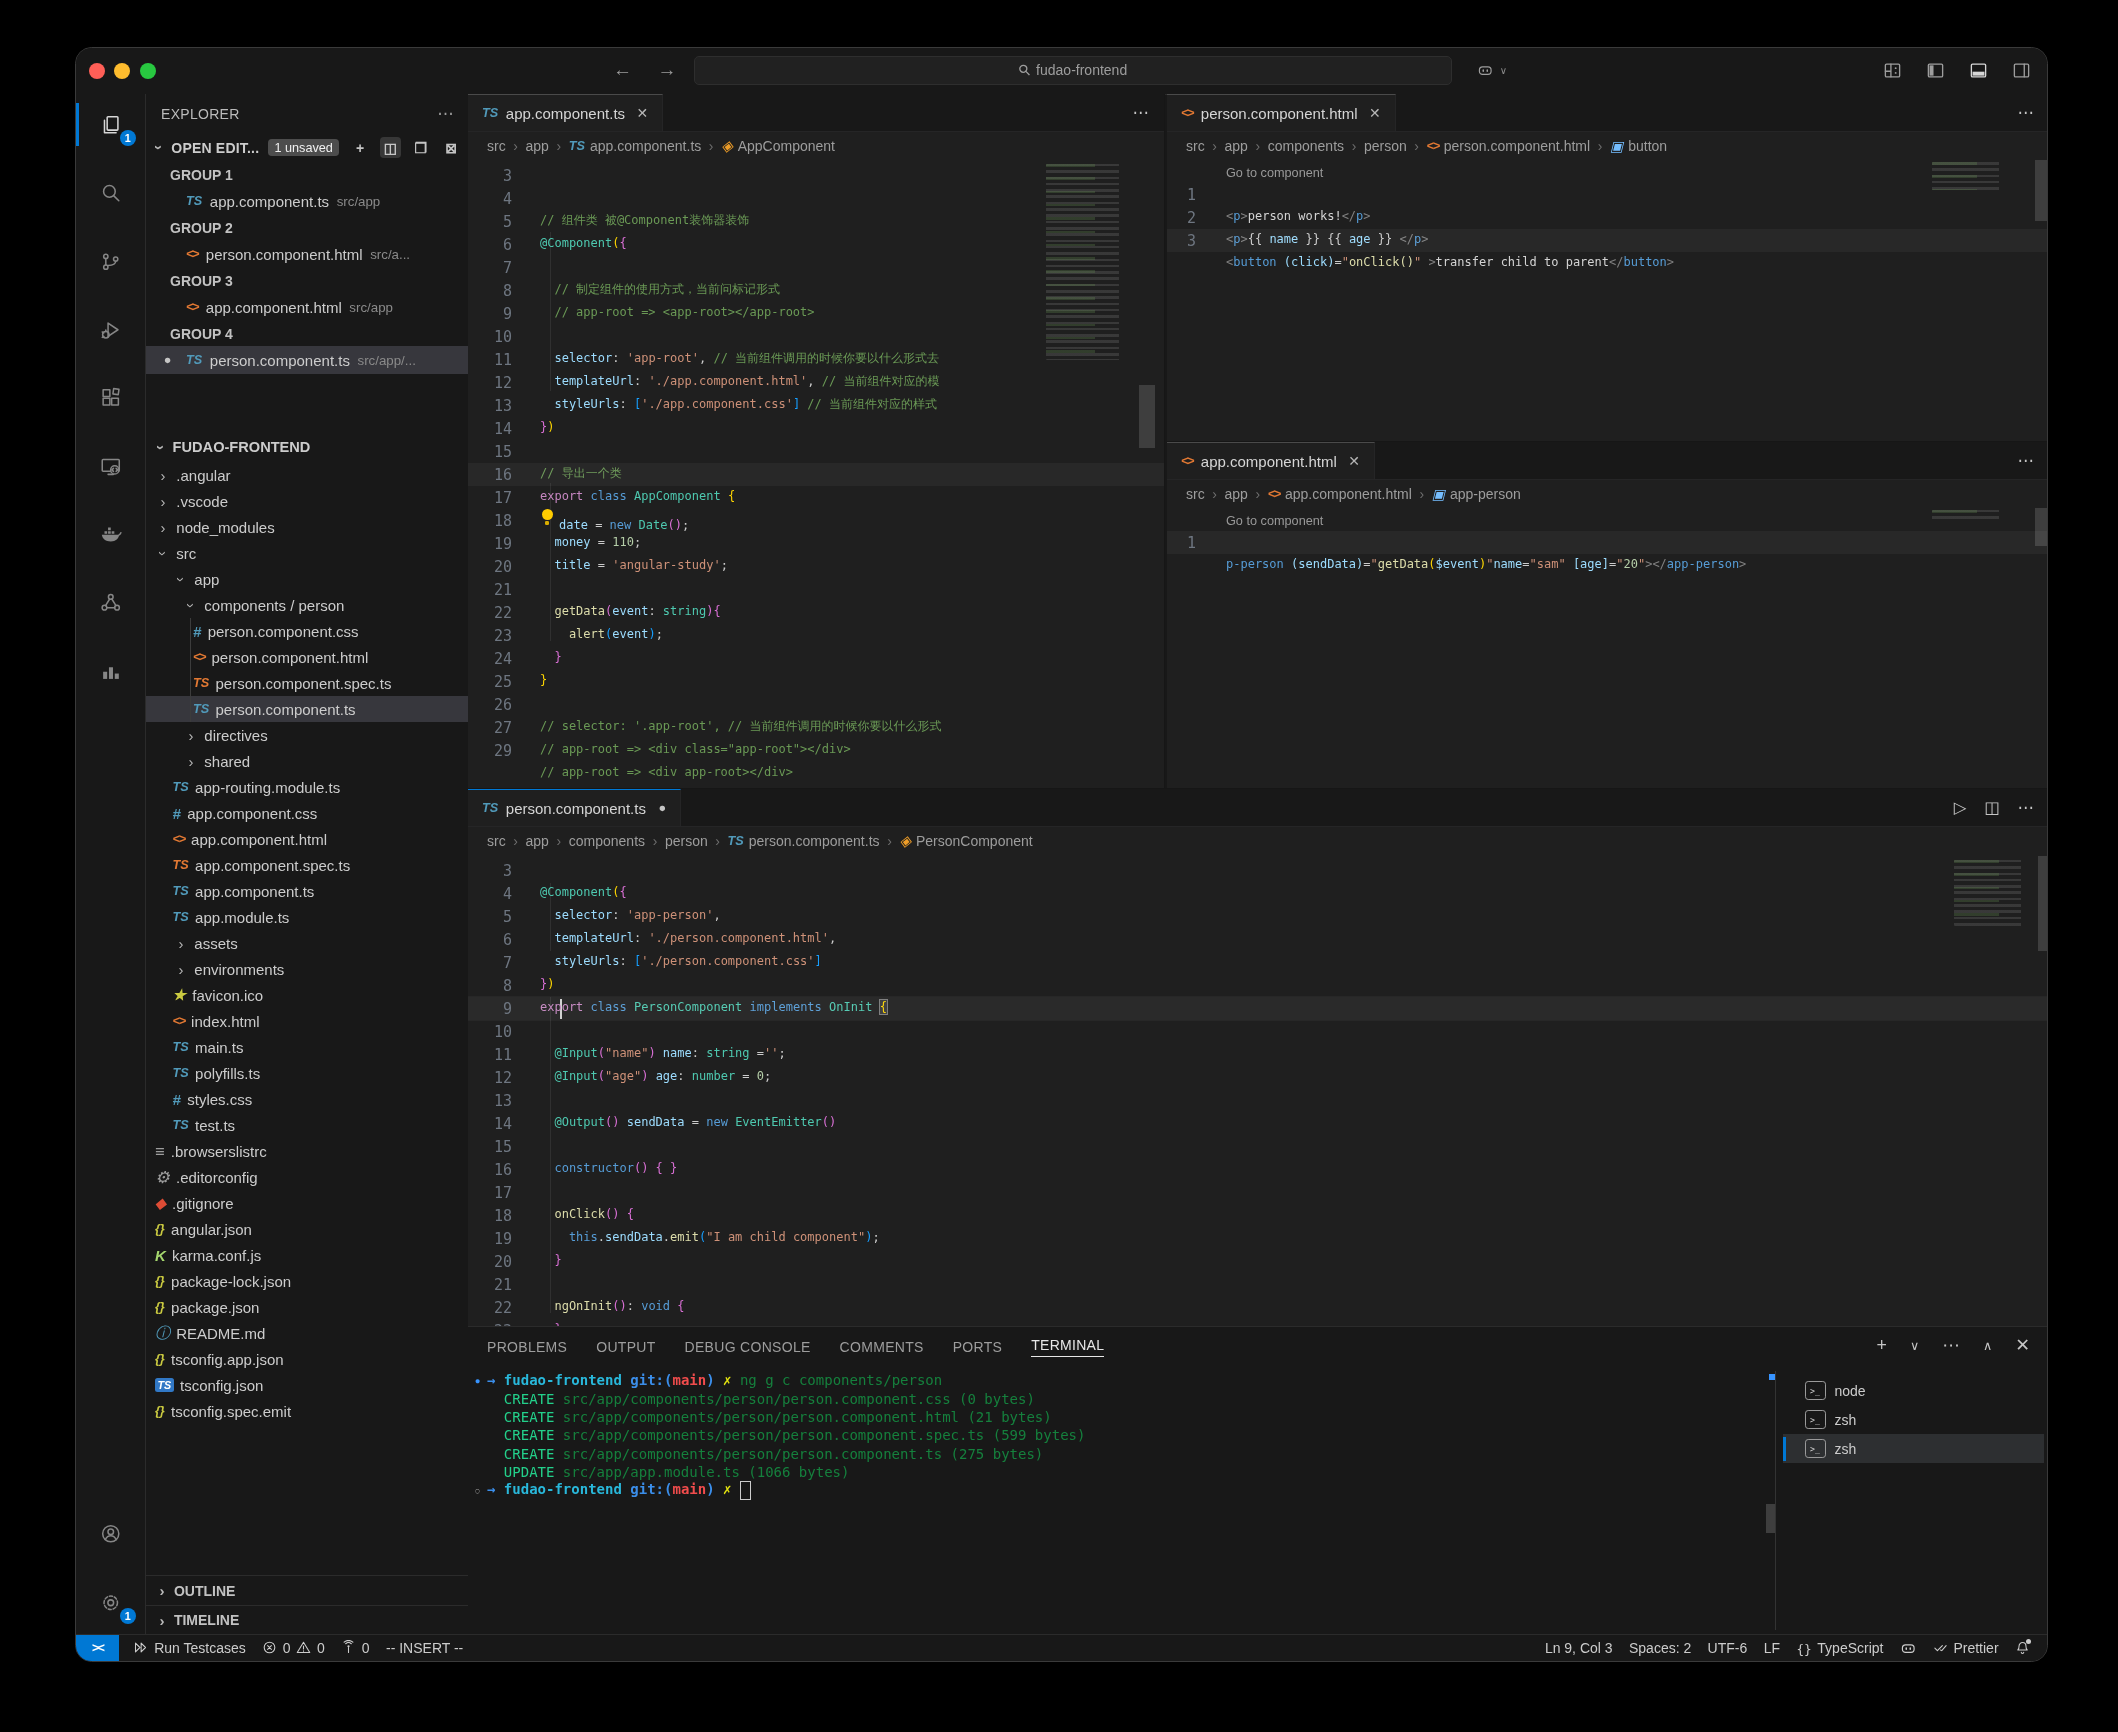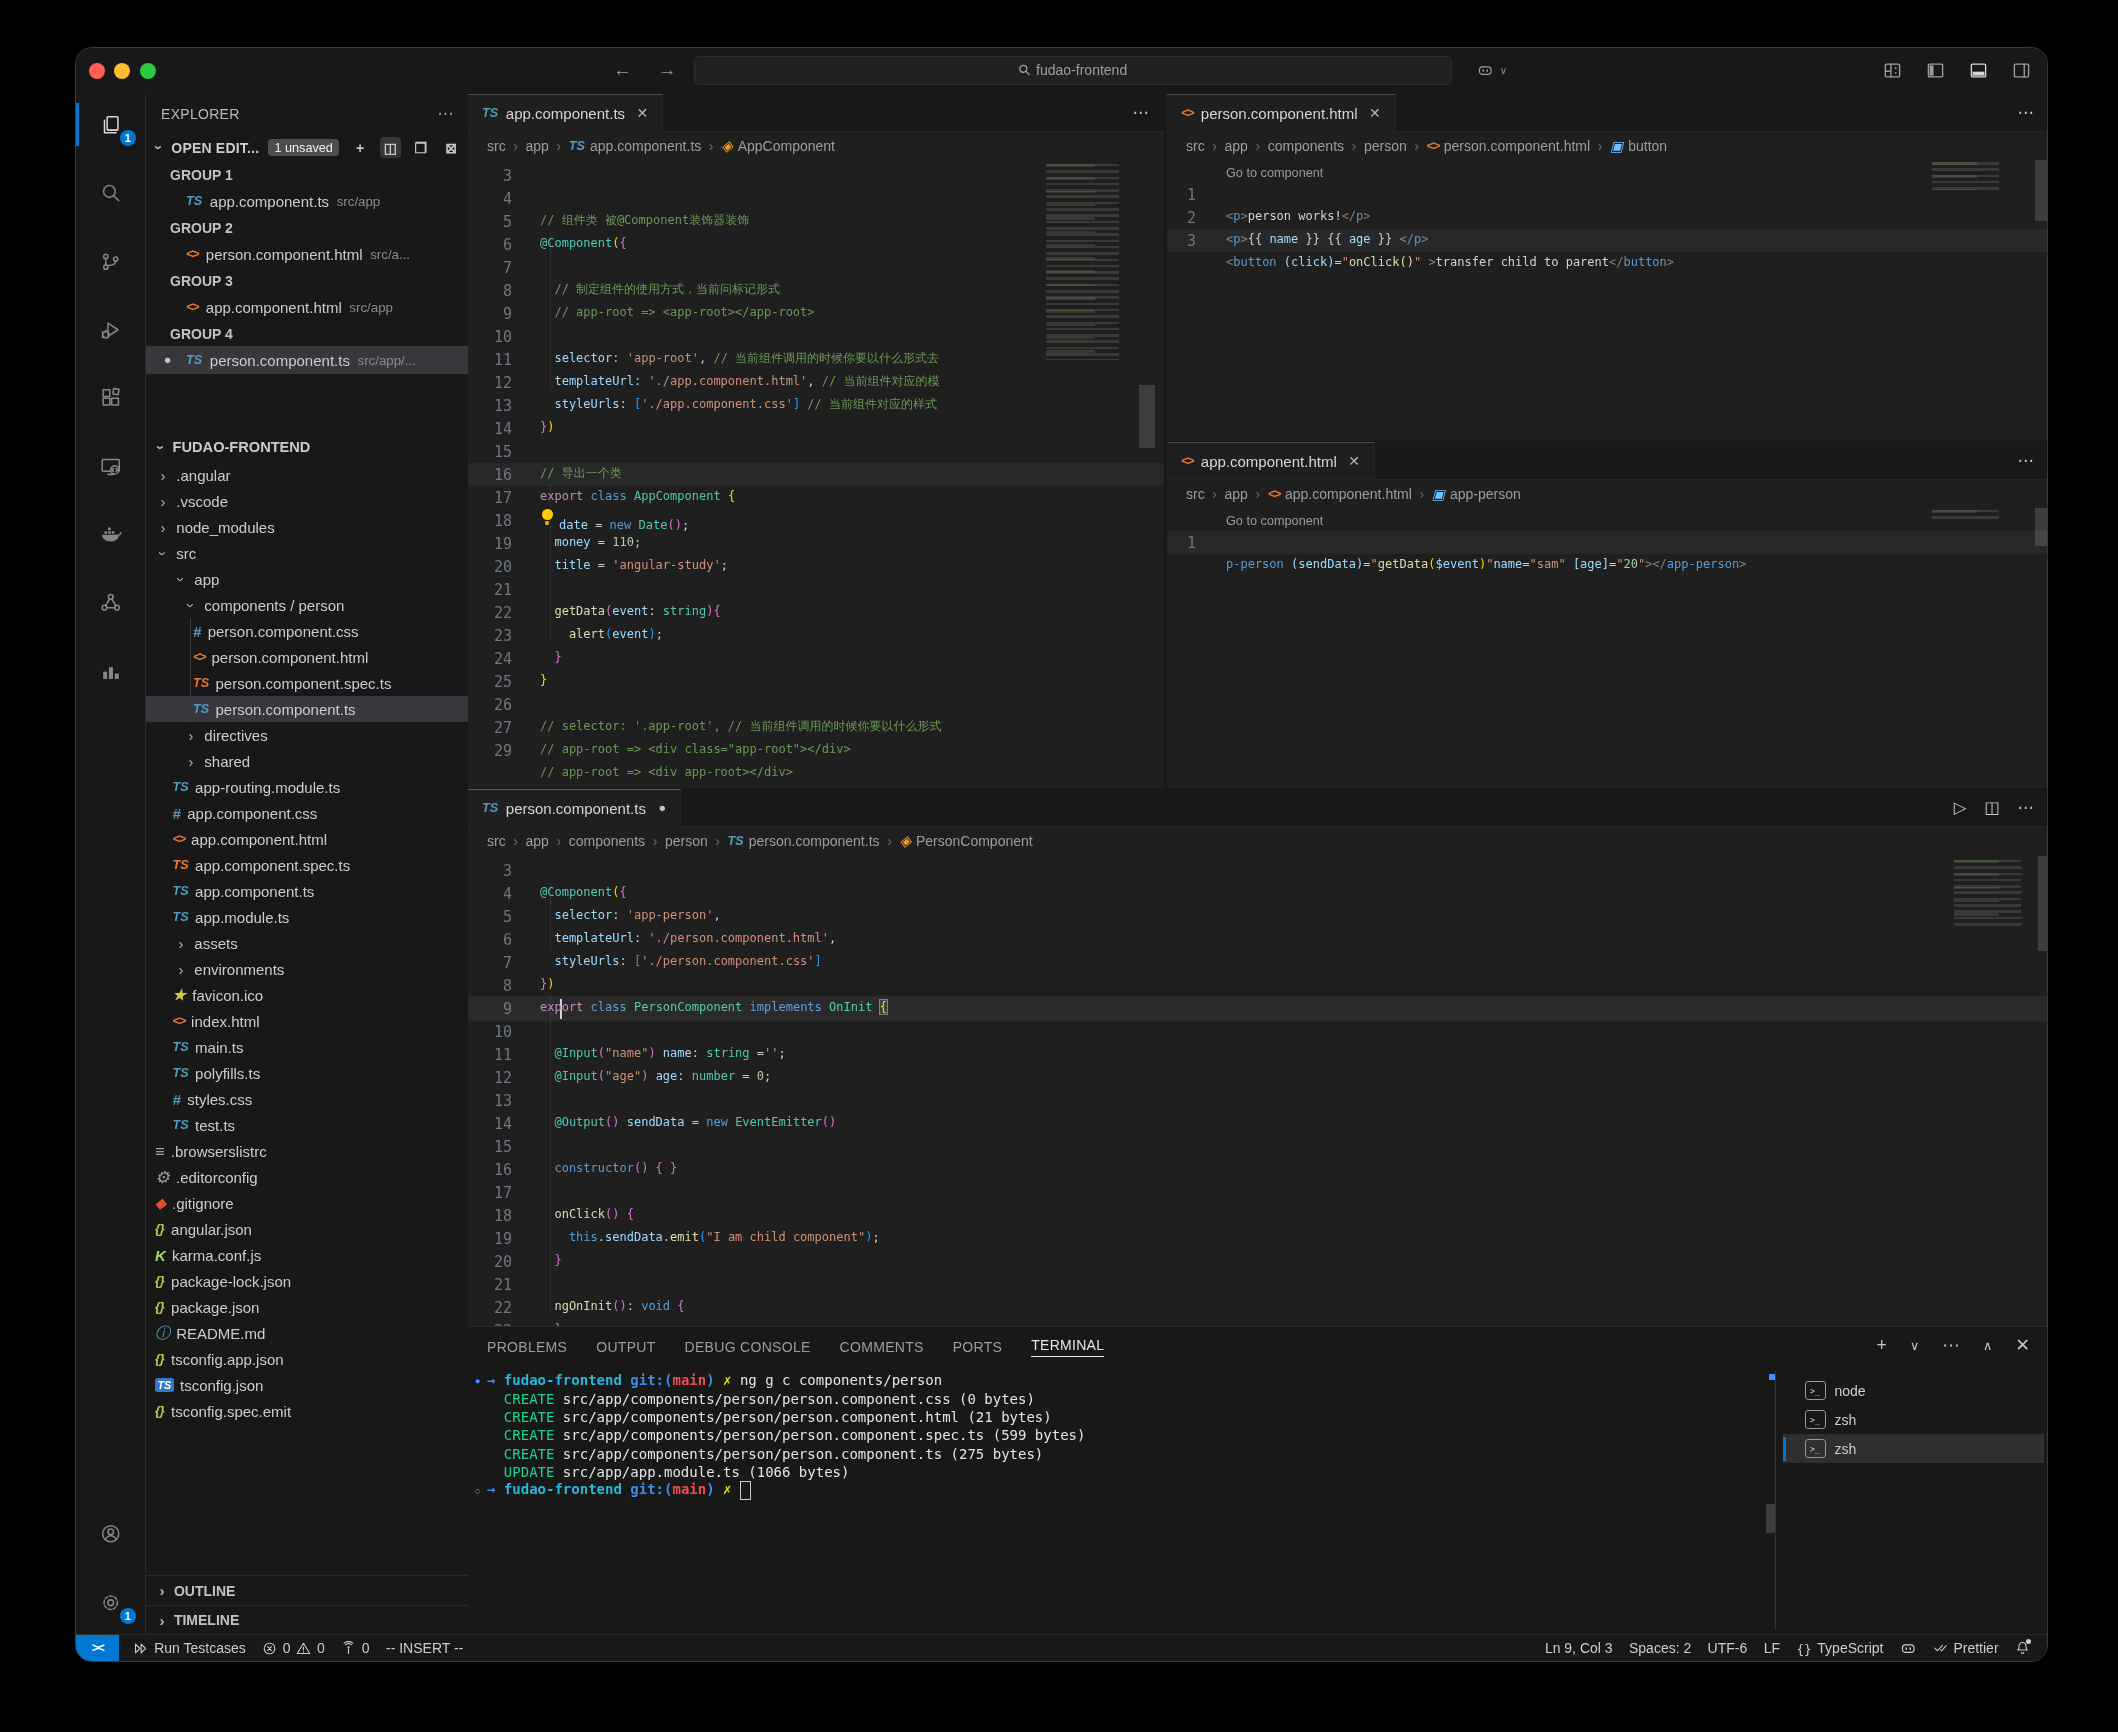--- a/index.html
+++ b/index.html
@@ -103,35 +103,35 @@
   .panel-tabs{height:40px;display:flex;align-items:center;gap:29px;padding-left:19px;font-size:14px;color:#9d9d9d;letter-spacing:0.3px;}
   .panel-tabs .ptab.active{color:#e7e7e7;border-bottom:1.3px solid #e7e7e7;padding-bottom:3.8px;}
   .panel-acts{position:absolute;right:19px;top:7.6px;display:flex;gap:23px;color:#c5c5c5;font-size:17.7px;align-items:center;}
   .terminal{position:absolute;left:0;top:44px;width:1304px;bottom:2.5px;overflow:hidden;}
   .tl{height:18.4px;display:flex;align-items:center;}
   .tdeco{width:19px;flex:none;text-align:center;font-size:9.5px;}
   .tdeco.filled{color:#3794ff;}
   .tdeco.outline{color:#9d9d9d;}
   .ttext{font-family:"DejaVu Sans Mono",monospace;font-size:14px;white-space:pre;color:#cccccc;}
   .tk-tg{color:#23d18b;}.tk-tb{color:#3b8eea;font-weight:bold;}.tk-tc{color:#29b8db;font-weight:bold;}
-  .tk-tr{color:#f14c4c;font-weight:bold;}.tk-tyw{color:#e5e510;}.tk-p{color:#e5e5e5;}
+  .tk-tr{color:#f14c4c;font-weight:bold;}.tk-tyw{color:#e5e510;}.tk-p{color:#15803d;}
   .tk-cur{display:inline-block;width:9.5px;height:16.5px;border:1.3px solid #cccccc;vertical-align:middle;}
   .term-divider{position:absolute;left:1307px;top:44px;bottom:6.3px;width:0.6px;background:#333333;}
   .term-mark{position:absolute;left:1301px;top:47px;width:6.3px;height:6.3px;background:#3794ff;}
   .term-slider{position:absolute;left:1298px;top:177px;width:8.9px;height:29px;background:rgba(121,121,121,0.4);}
   .term-list{position:absolute;left:1315px;right:5px;top:49px;}
   .term-row{height:29px;display:flex;align-items:center;gap:8.9px;padding-left:21.5px;font-size:14px;color:#cccccc;position:relative;}
   .term-row.selected{background:#2d2f31;}
   .term-row.selected::before{content:"";position:absolute;left:0;top:2.5px;bottom:2.5px;width:2.5px;background:#0078d4;}
   .term-ic{width:19px;height:16.5px;border:1.3px solid #9a9a9a;border-radius:3.2px;font-size:8.2px;color:#cfcfcf;display:inline-flex;align-items:center;justify-content:center;font-family:"DejaVu Sans Mono",monospace;}
 
   
   .statusbar{position:absolute;left:0;bottom:0;width:100%;height:26.6px;background:#181818;border-top:0.6px solid #2b2b2b;display:flex;align-items:center;color:#cccccc;font-size:14px;box-sizing:border-box;}
   .sb-remote{width:43px;height:100%;background:#0078d4;color:#fff;display:flex;align-items:center;justify-content:center;font-weight:bold;font-size:12.7px;letter-spacing:-1.9px;flex:none;}
-  .st-item{display:flex;align-items:center;gap:5.7px;padding:0 8.2px;height:100%;}
+  .st-item{display:flex;gap:5.7px;padding:0 8.2px;height:100%;}
   .st-left{display:flex;margin-left:6.3px;}
   .st-right{display:flex;margin-left:auto;padding-right:8.9px;}
   .st-item svg{display:block;}
   .bell{position:relative;}
   .bell .bdot{position:absolute;right:-1.3px;top:-1.3px;width:5.7px;height:5.7px;border-radius:50%;background:#cccccc;}
 
   svg{stroke:currentColor;fill:none;stroke-width:1.7;stroke-linecap:round;stroke-linejoin:round;}
   svg .f{fill:currentColor;stroke:none;}
 </style>
 </head>

